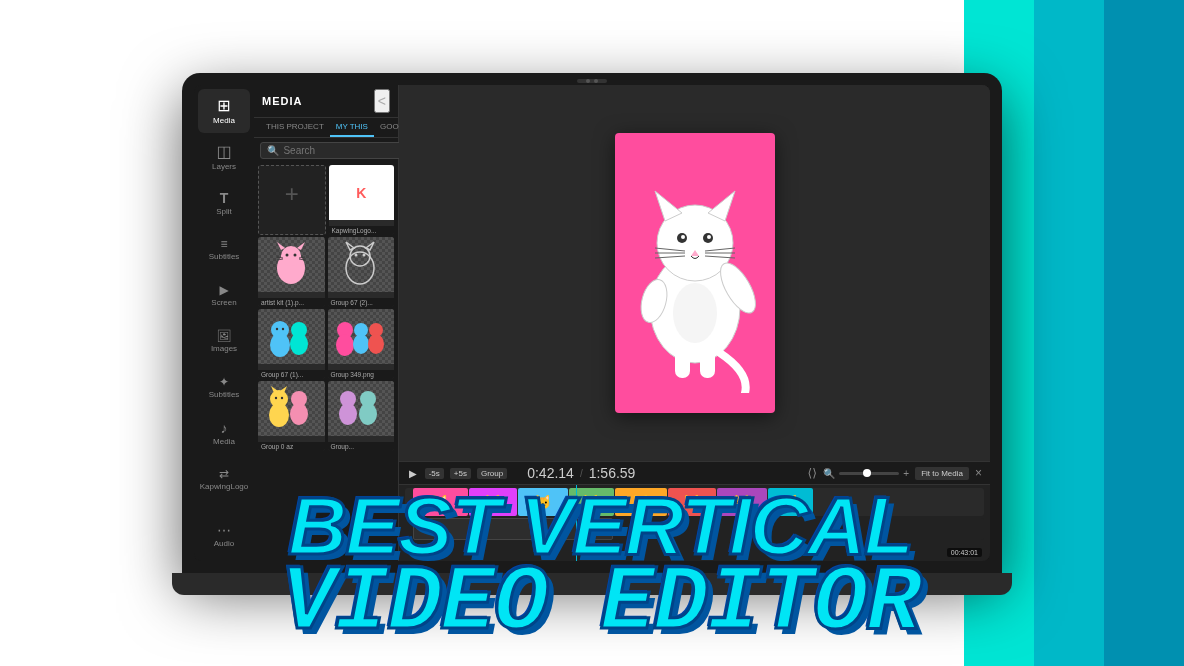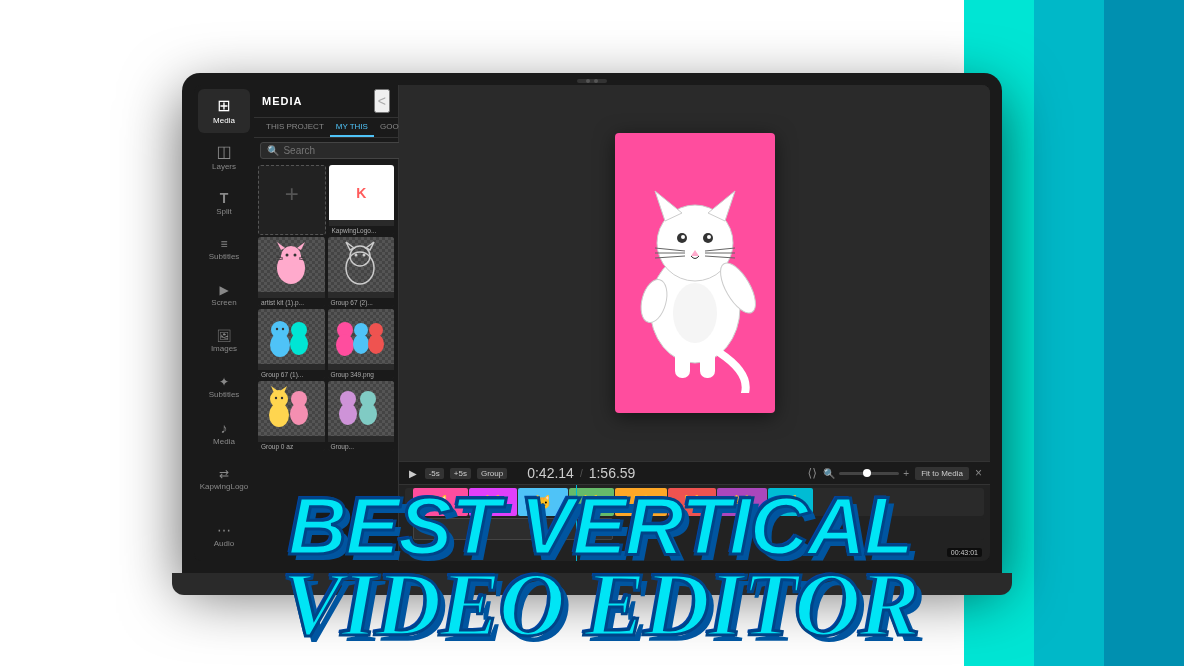--- a/index.html
+++ b/index.html
@@ -492,21 +492,21 @@
 
     .overlay-line-2 {
       font-size: 92px;
       font-weight: 900;
       color: #00e5f5;
       text-transform: uppercase;
       line-height: 0.9;
       letter-spacing: -2px;
       text-shadow: 6px 6px 0 #0055a0, -2px -2px 0 #0044aa;
       font-style: italic;
-      font-family: Liberation Serif, serif;
+      font-family: Liberation Mono, monospace;
       -webkit-text-stroke: 3px #004488;
     }
 
     .checkerboard {
       background-image: 
         linear-gradient(45deg, #555 25%, transparent 25%), 
         linear-gradient(-45deg, #555 25%, transparent 25%), 
         linear-gradient(45deg, transparent 75%, #555 75%), 
         linear-gradient(-45deg, transparent 75%, #555 75%);
       background-size: 6px 6px;

